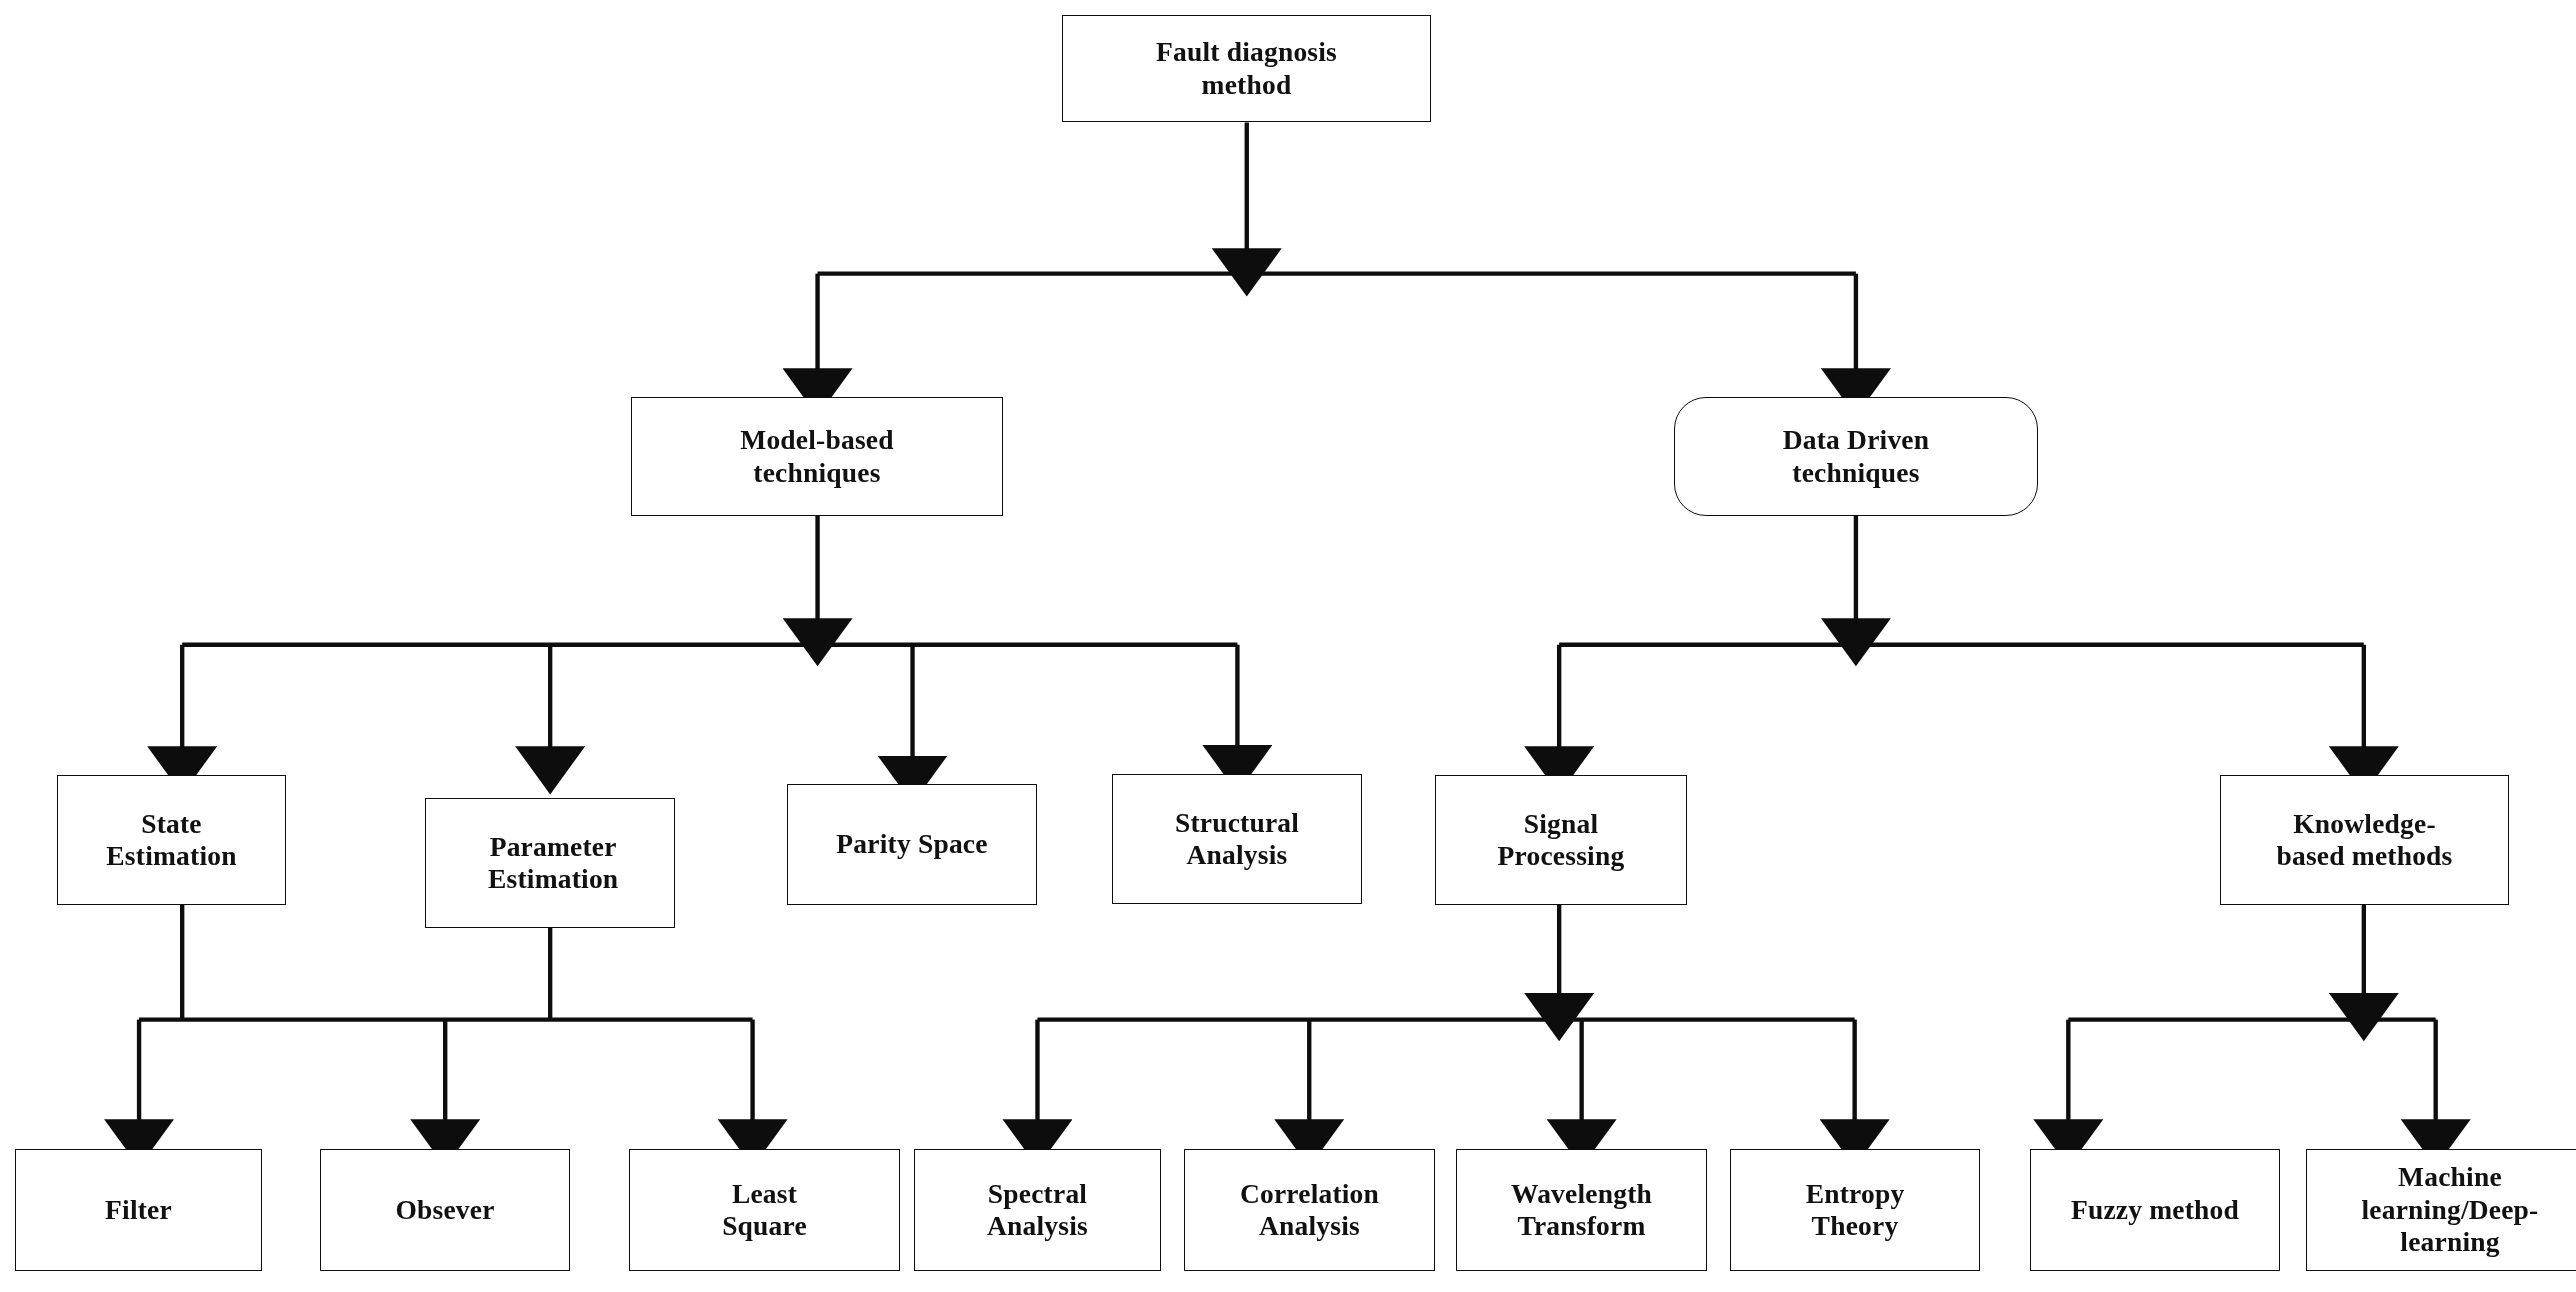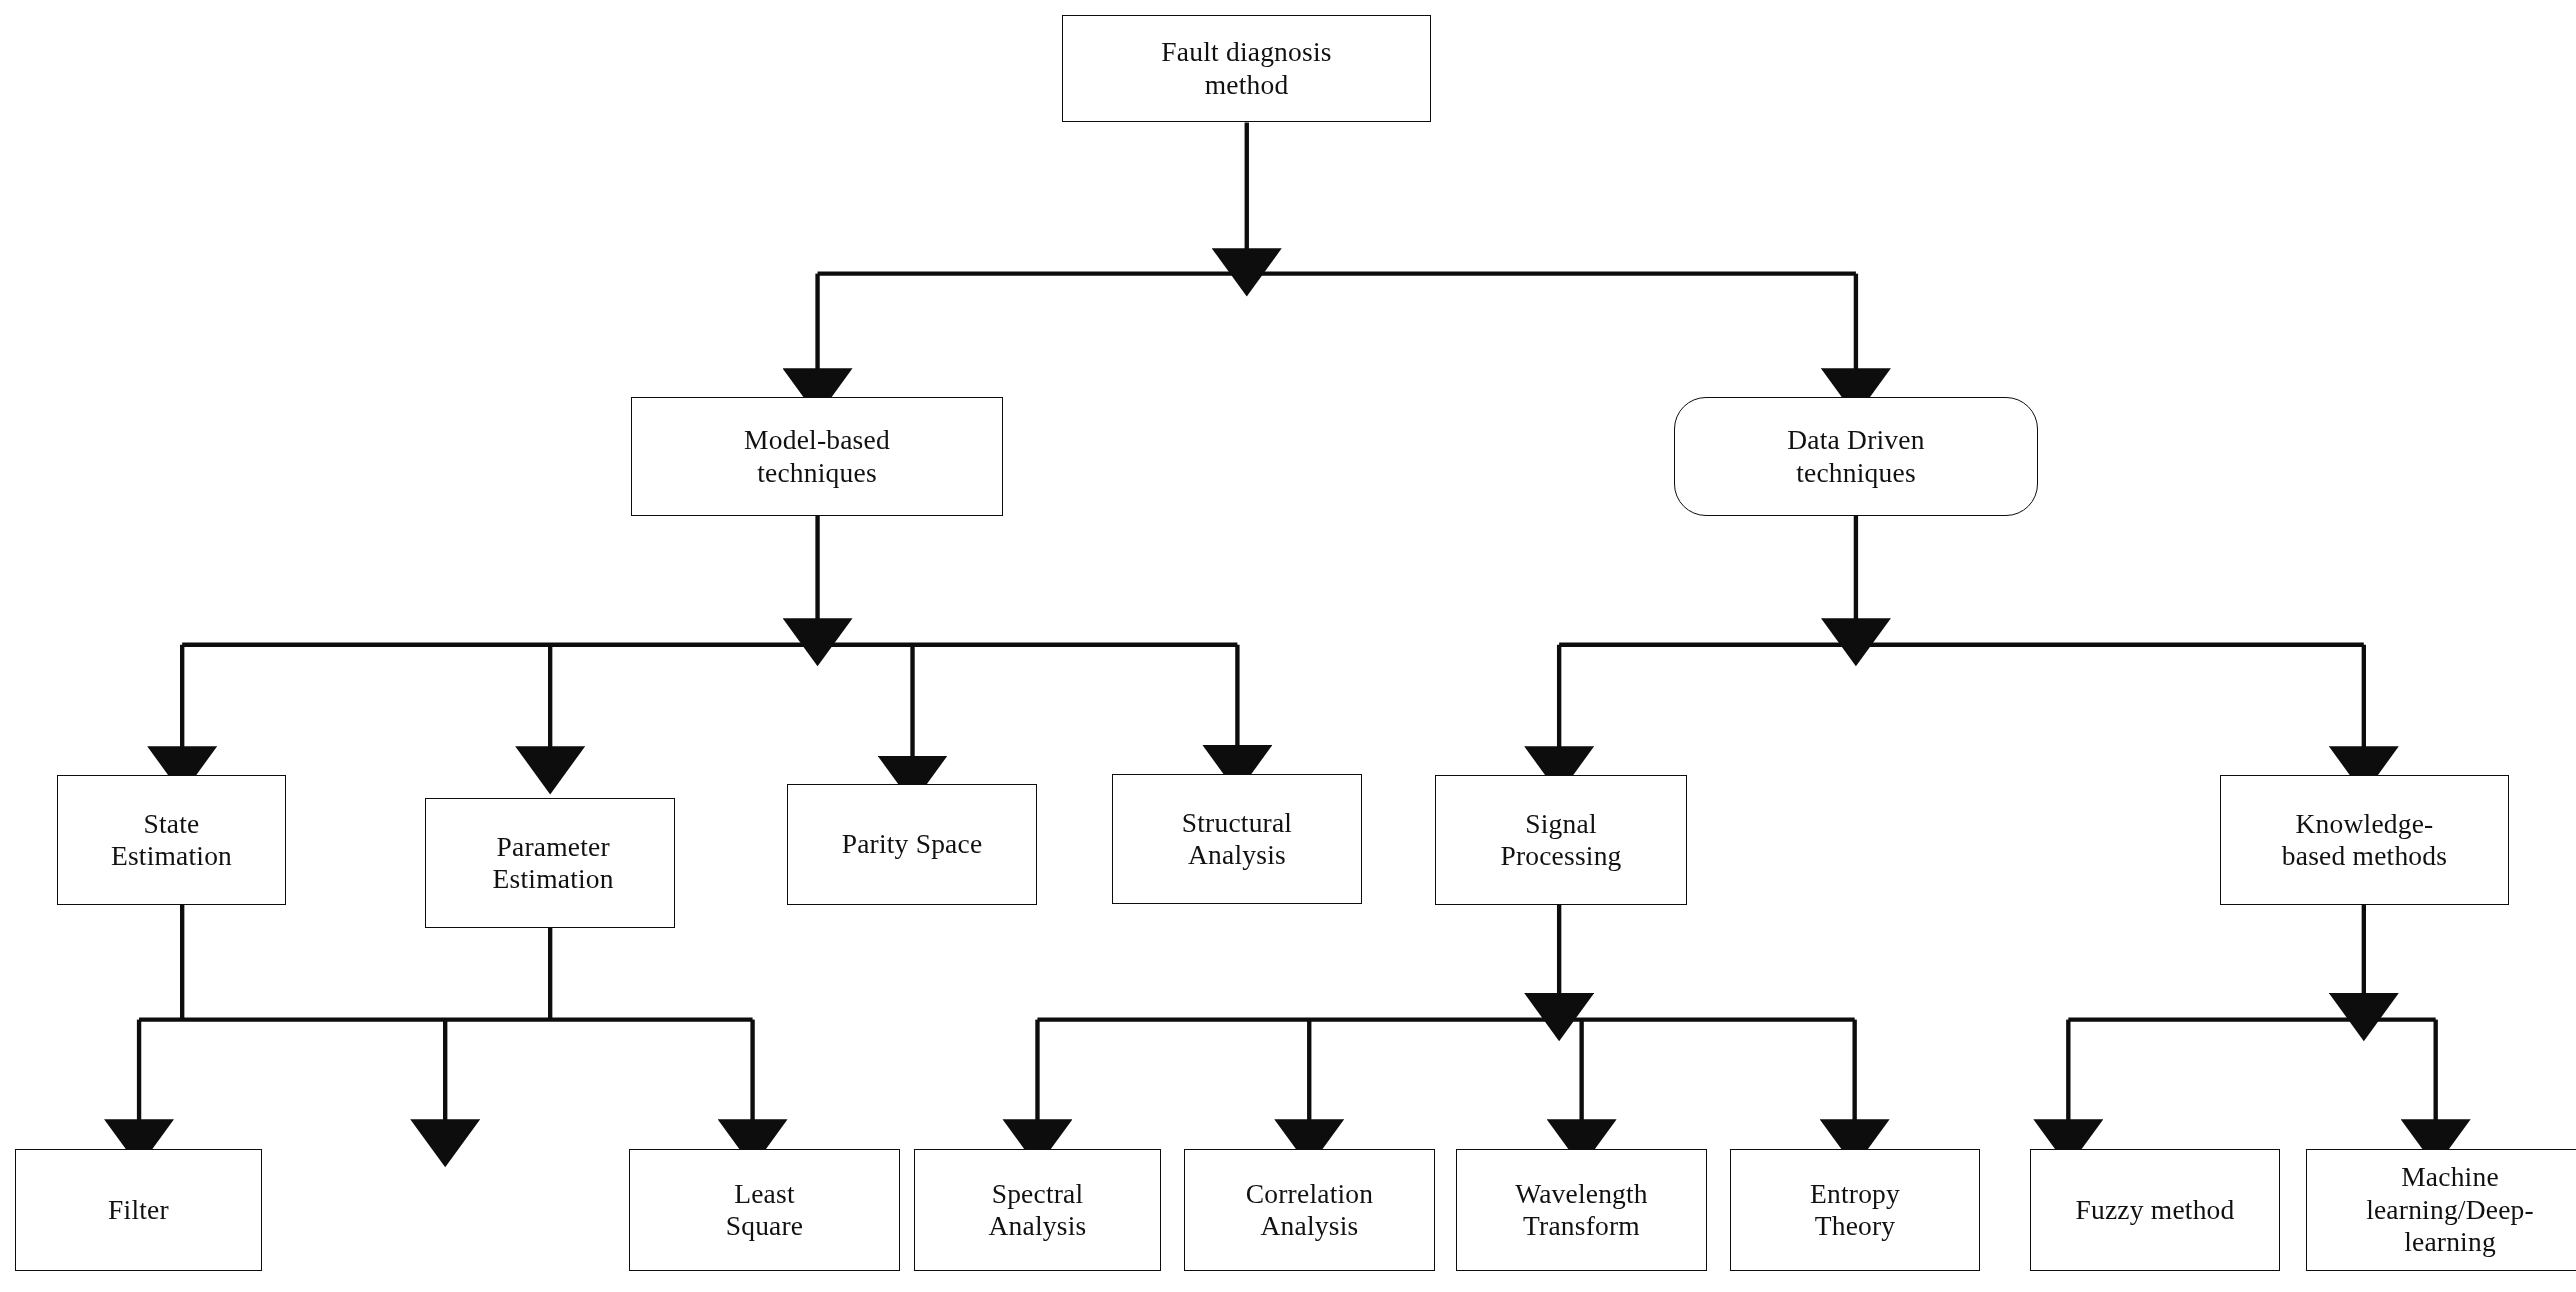--- a/index.html
+++ b/index.html
@@ -28,21 +28,21 @@
   .node {
     position: absolute;
     box-sizing: border-box;
     border: 1.9px solid #0d0d0d;
     background: #ffffff;
     display: flex;
     align-items: center;
     justify-content: center;
     text-align: center;
     font-family: "Liberation Serif", "DejaVu Serif", serif;
-    font-weight: 400;
+    font-weight: 700;
     color: #111111;
     line-height: 1.18;
     letter-spacing: 0.2px;
     padding: 1.2px 3.7px;
   }
   .node .lbl {
     display: block;
     white-space: pre-line;
   }
   .f-root   { font-size: 27.5px; }
@@ -143,20 +143,23 @@
 
   <div class="node f-l3" style="left:2220px;top:775px;width:289px;height:130px;">
     <span class="lbl">Knowledge-
 based methods</span>
   </div>
 
   <div class="node f-leaf" style="left:15px;top:1149px;width:247px;height:122px;">
     <span class="lbl">Filter</span>
   </div>
 
+  <div class="node f-leaf" style="left:320px;top:1149px;width:250px;height:122px;">
+    <span class="lbl">Obsever</span>
+  </div>
 
   <div class="node f-leaf" style="left:629px;top:1149px;width:271px;height:122px;">
     <span class="lbl">Least
 Square</span>
   </div>
 
   <div class="node f-leaf" style="left:914px;top:1149px;width:247px;height:122px;">
     <span class="lbl">Spectral
 Analysis</span>
   </div>

